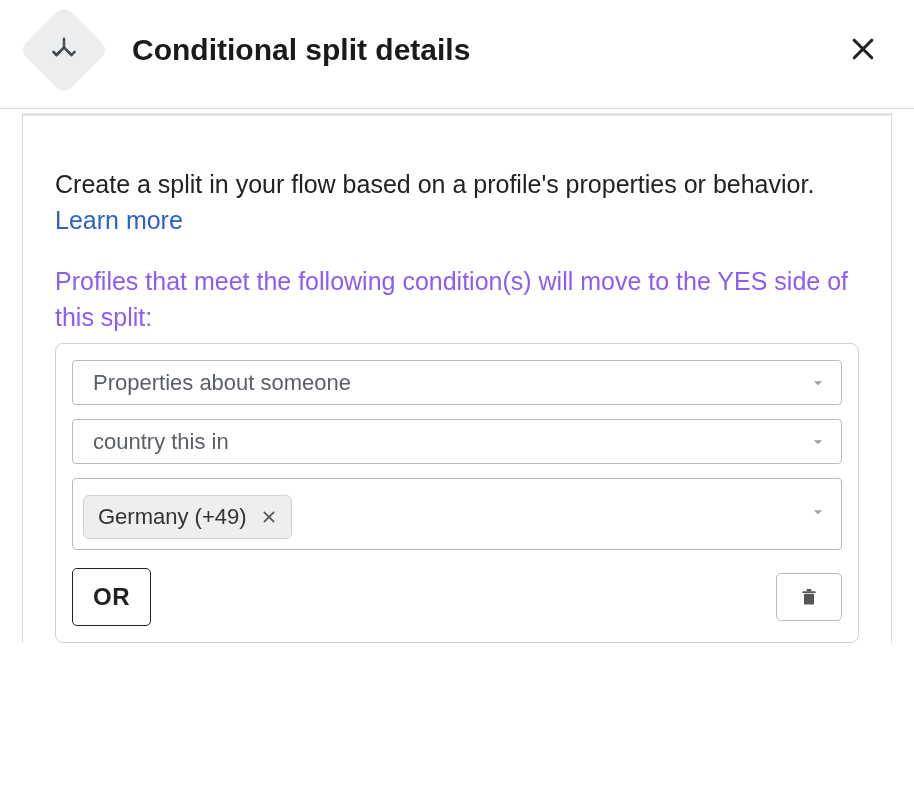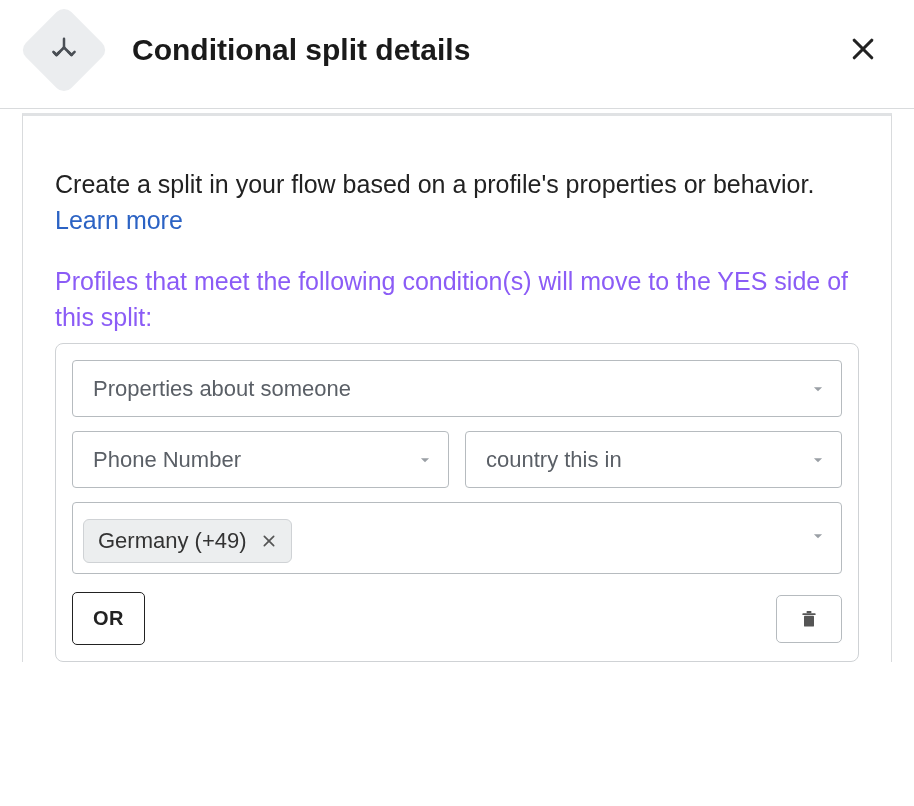--- a/index.html
+++ b/index.html
@@ -86,21 +86,21 @@
     display: flex;
     gap: 16px;
     margin-bottom: 14px;
   }
   .cselect {
     flex: 1;
     position: relative;
     border: 1px solid #b6bbbf;
     border-radius: 4px;
     background: #fff;
-    height: 57px;
+    height: 45px;
     display: flex;
     align-items: center;
     padding: 0 48px 0 20px;
     cursor: pointer;
     font-size: 22px;
     color: #5a5f66;
   }
   .cselect.full { width: 100%; }
   .cselect .caret {
     position: absolute;
@@ -156,21 +156,21 @@
   .footer-row {
     display: flex;
     justify-content: space-between;
     align-items: center;
   }
   .or-btn {
     border: 1.5px solid #222;
     background: #fff;
     border-radius: 5px;
     padding: 14px 20px;
-    font-size: 20px;
+    font-size: 24px;
     font-weight: 700;
     letter-spacing: .5px;
     color: #222;
     cursor: pointer;
   }
   .delete-btn {
     border: 1px solid #b6bbbf;
     background: #fff;
     border-radius: 5px;
     padding: 12px 22px;
@@ -221,28 +221,20 @@
           <span class="caret">
             <svg width="14" height="14" viewBox="0 0 24 24" fill="currentColor">
                 <path d="M5 9 L12 16 L19 9 Z"></path>
               </svg>
           </span>
         </div>
       </div>
 
       <div class="select-row">
         <div class="cselect">
-          <span>Phone Number</span>
-          <span class="caret">
-            <svg width="14" height="14" viewBox="0 0 24 24" fill="currentColor">
-                <path d="M5 9 L12 16 L19 9 Z"></path>
-              </svg>
-          </span>
-        </div>
-        <div class="cselect">
           <span>country this in</span>
           <span class="caret">
             <svg width="14" height="14" viewBox="0 0 24 24" fill="currentColor">
                 <path d="M5 9 L12 16 L19 9 Z"></path>
               </svg>
           </span>
         </div>
       </div>
 
       <div class="multiselect">

